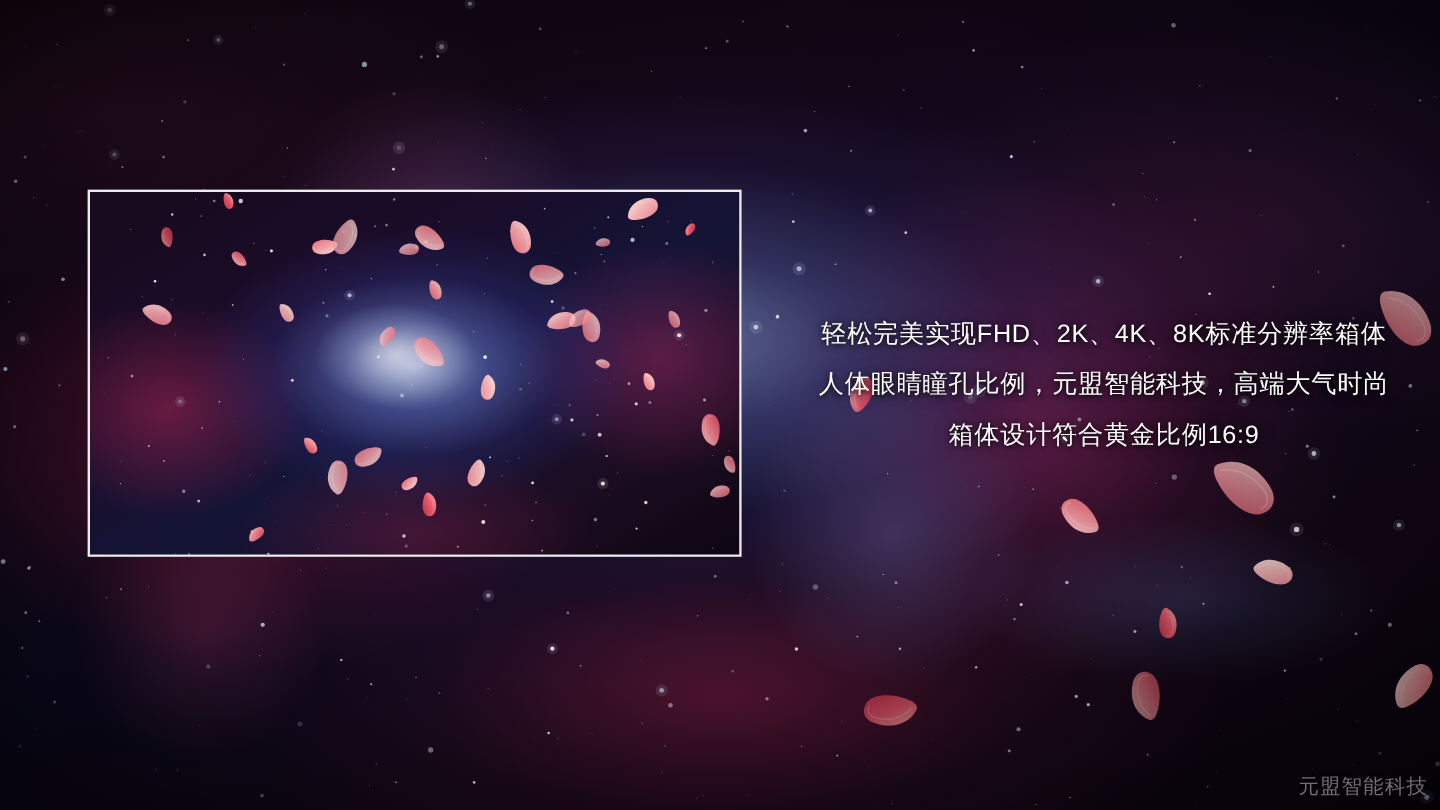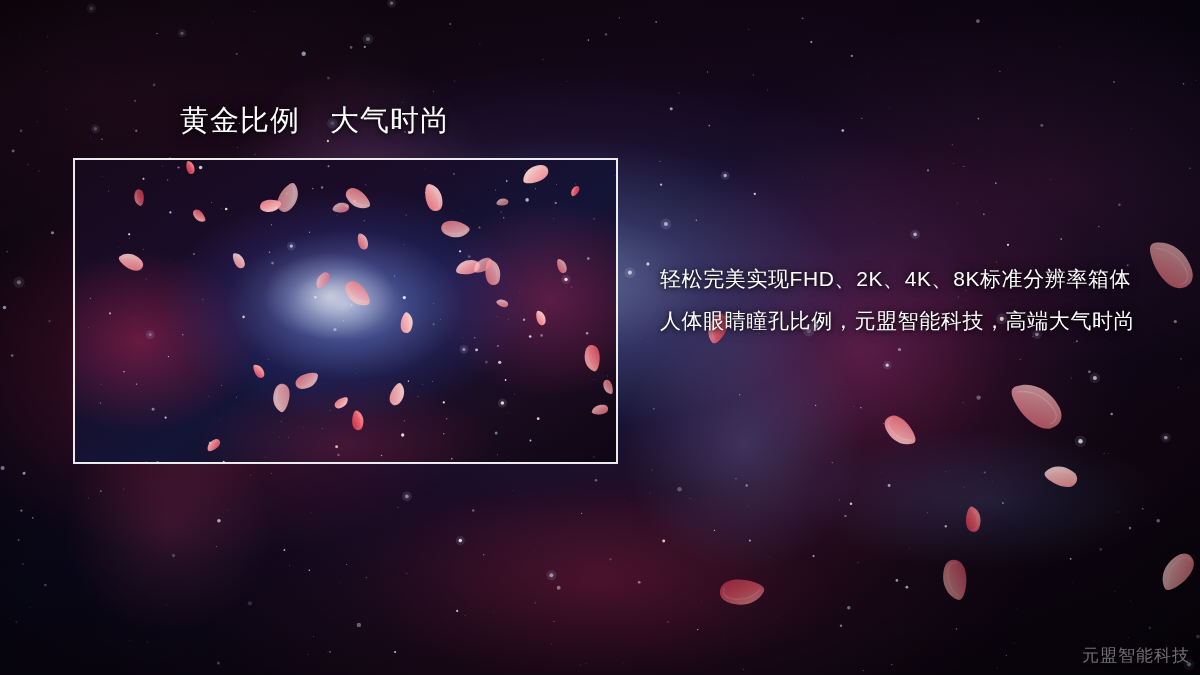--- a/index.html
+++ b/index.html
@@ -80,20 +80,21 @@
     white-space:pre;
     text-shadow:0 1px 5px rgba(0,0,0,.75),0 0 14px rgba(0,0,0,.55);
   }
   #body-text{
     position:absolute;left:660px;top:258px;width:520px;
   }
   .body-line{
     font-size:21px;line-height:42px;color:#ffffff;letter-spacing:.6px;
     white-space:nowrap;
     text-shadow:0 1px 4px rgba(0,0,0,.85),0 0 12px rgba(0,0,0,.6);
+    text-align:center;
   }
   #watermark{
     position:absolute;right:10px;bottom:8px;
     font-size:17px;line-height:22px;letter-spacing:1px;
     color:rgba(214,208,214,.52);
     text-shadow:0 1px 3px rgba(0,0,0,.6);
     margin-top:10px;
   }
 </style>
 </head>
@@ -1213,22 +1214,22 @@
                 <stop offset="100%" stop-color="#f08a92"></stop>
               </linearGradient>
             </defs>
             <path d="M3 40 C14 10 46 0 74 6 C95 10 100 26 93 40 C84 57 52 62 27 57 C11 54 1 49 3 40 Z" fill="url(#g424242_33)" opacity="0.88"></path>
             <path d="M12 42 C26 20 52 12 76 16 C88 19 91 28 87 36" fill="none" stroke="rgba(255,255,255,0.30)" stroke-width="2.2" opacity="0.70"></path>
           </svg>
         </div>
       </div>
   </div>
 
-  <div id="slide-title">黄金比例　大气时尚</div>
 
   <div id="body-text">
     <div class="body-line">轻松完美实现FHD、2K、4K、8K标准分辨率箱体</div>
     <div class="body-line">人体眼睛瞳孔比例，元盟智能科技，高端大气时尚</div>
+    <div class="body-line">箱体设计符合黄金比例16:9</div>
   </div>
 
   <div id="watermark">元盟智能科技</div>
 
 </div>
 
 </body></html>

